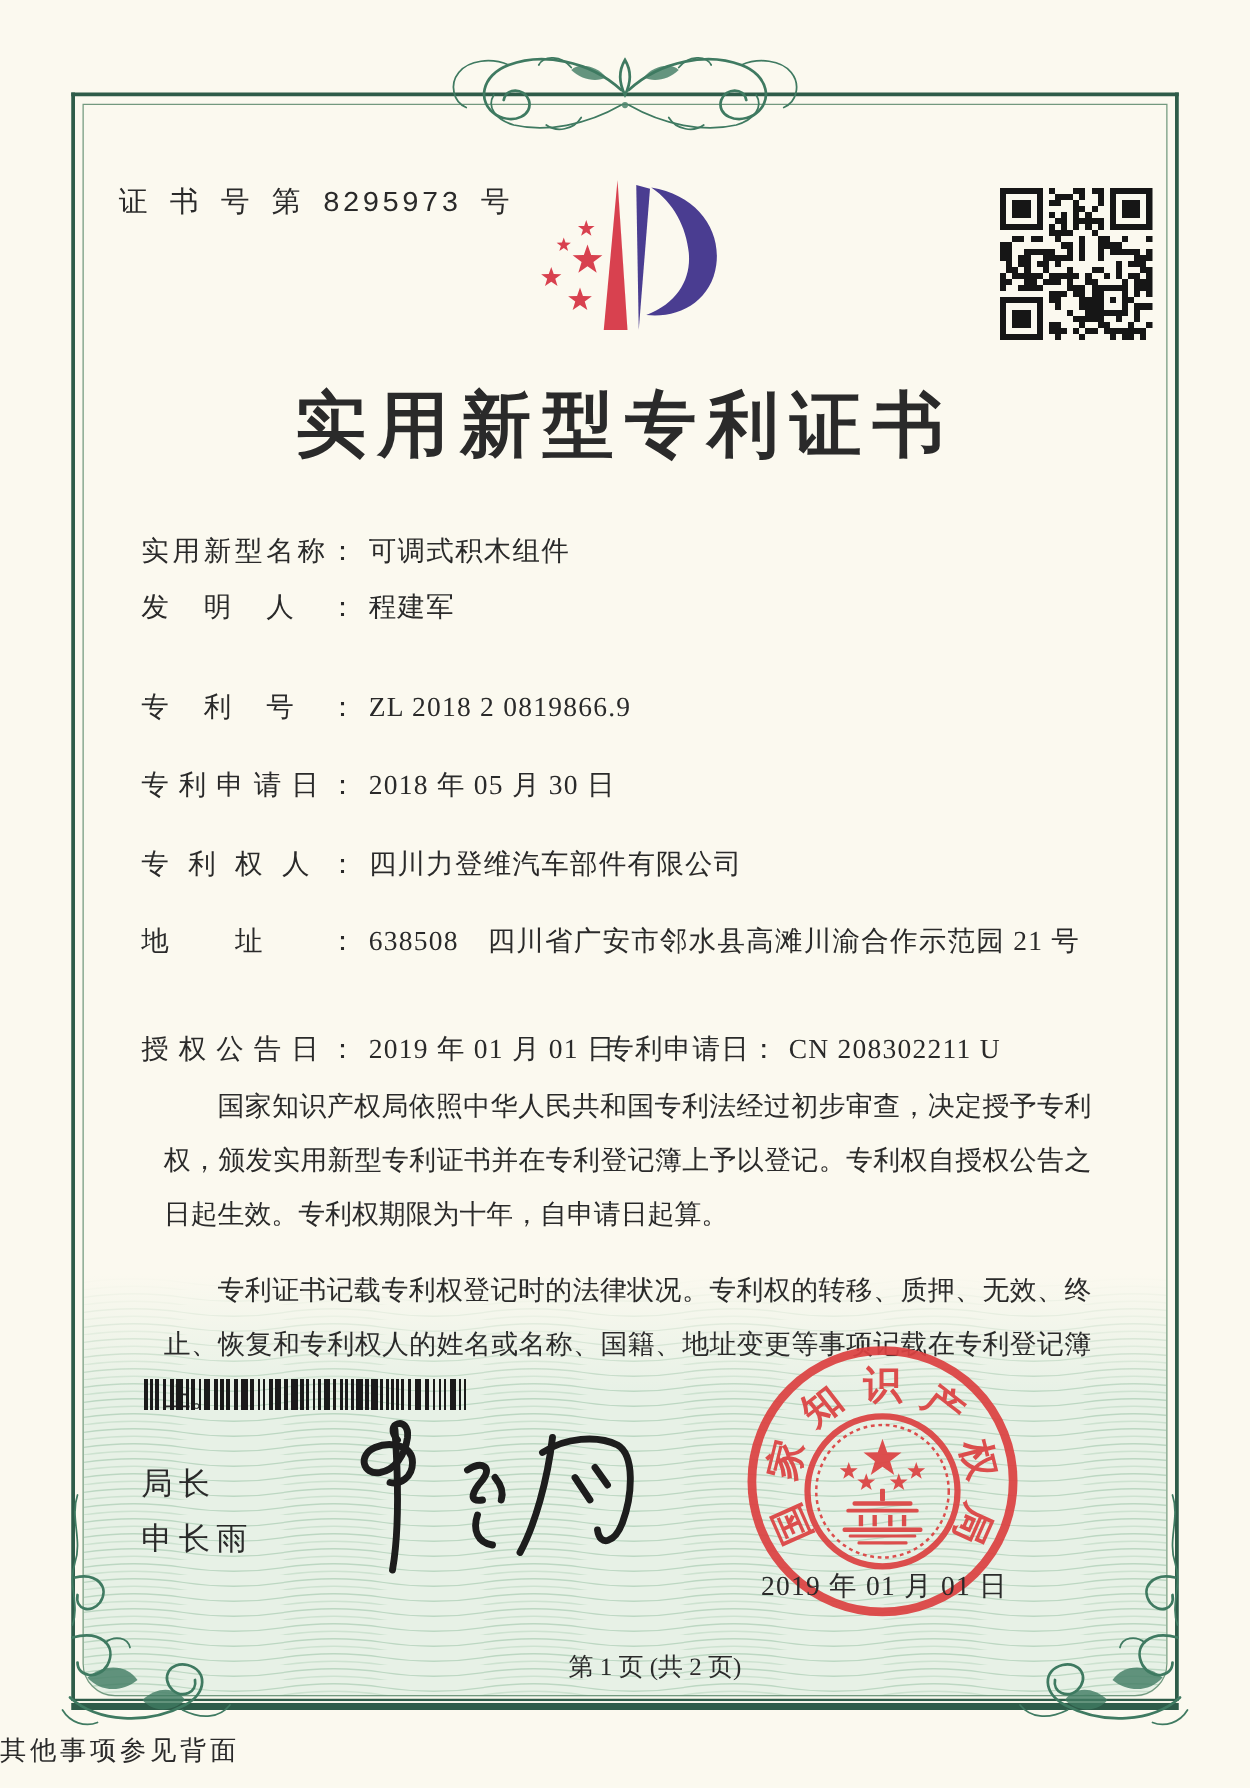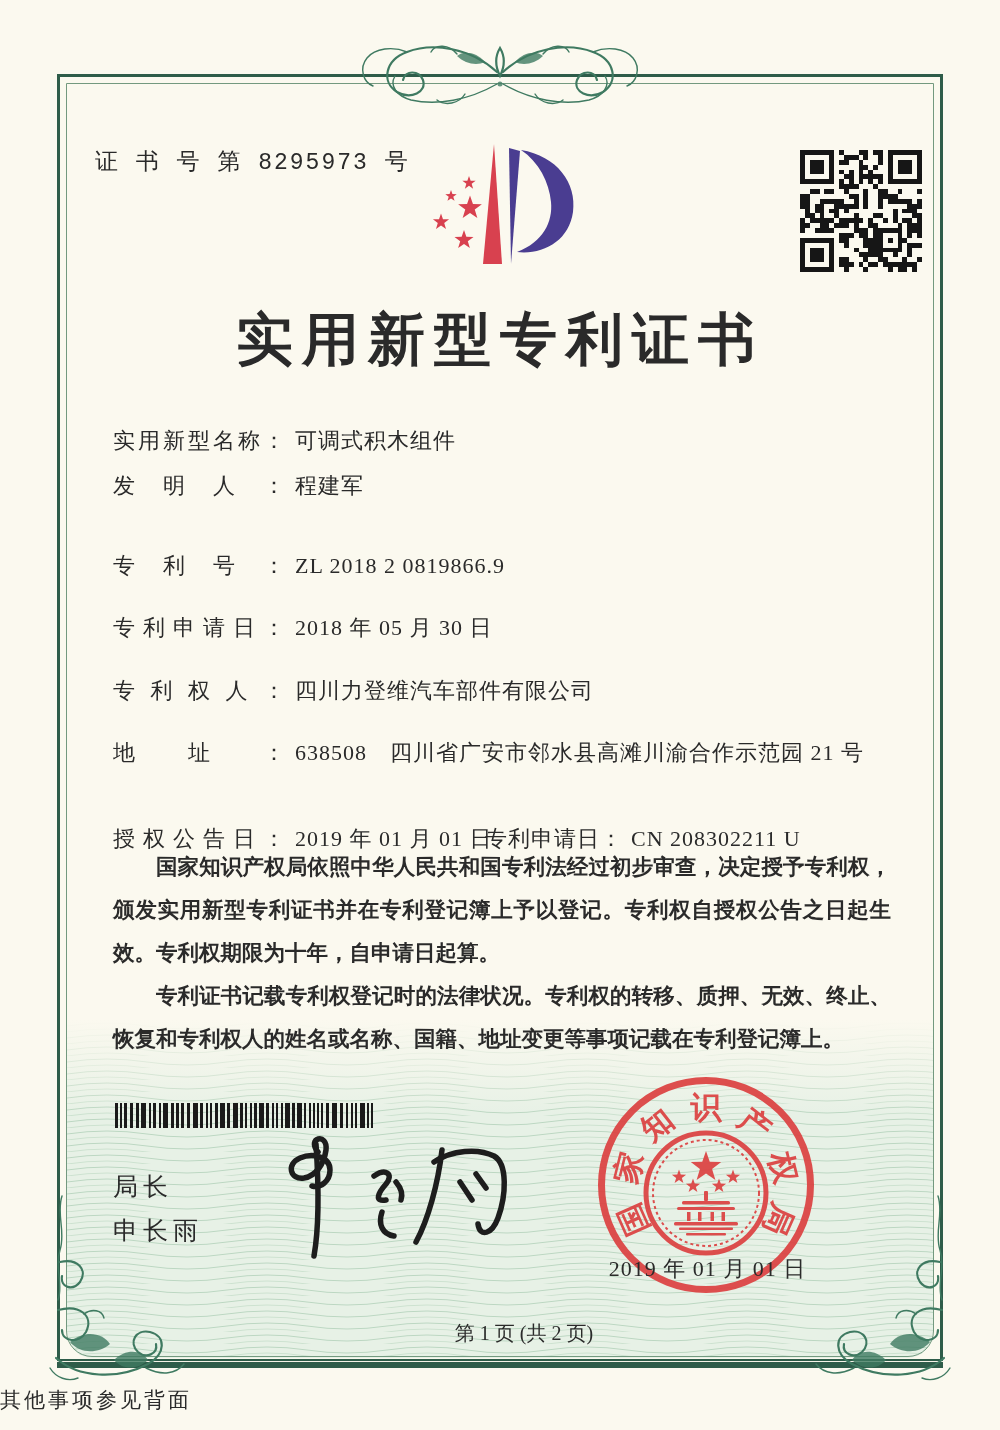--- a/index.html
+++ b/index.html
@@ -48,21 +48,21 @@
   .row{position:absolute;left:113px;font-size:22px;white-space:nowrap;z-index:3;}
   .row .lbl{display:inline-block;width:172px;text-align:justify;text-align-last:justify;vertical-align:baseline;}
   .row .val{margin-left:10px;letter-spacing:1px;}
   .pair2{position:absolute;left:372px;top:0;white-space:nowrap;}
   .pair2 .lbl2{letter-spacing:1px;}
   .pair2 .val{margin-left:8px;}
 
   
   .paras{position:absolute;left:113px;top:846px;width:778px;font-size:21.5px;
     line-height:43px;text-align:justify;z-index:3;}
-  .paras p{margin:0;text-indent:2em;font-weight:bold;}
+  .paras p{margin:18px;text-indent:2em;}
 
   
   .barcode{position:absolute;left:115px;top:1103px;width:258px;height:25px;z-index:3;}
   .barcode svg{width:100%;height:100%;fill:#1a1a1a;shape-rendering:crispEdges;}
   .director-label{position:absolute;left:113px;top:1170px;font-size:25px;letter-spacing:5px;z-index:3;}
   .director-name{position:absolute;left:113px;top:1214px;font-size:25px;letter-spacing:5px;z-index:3;}
   .signature{position:absolute;left:246px;top:1124px;width:300px;height:150px;z-index:5;}
   .sig{stroke:#1d1d1d;fill:none;stroke-width:5.5;stroke-linecap:round;stroke-linejoin:round;}
 
   .seal{position:absolute;left:598px;top:1077px;width:216px;height:216px;opacity:.93;z-index:5;}

